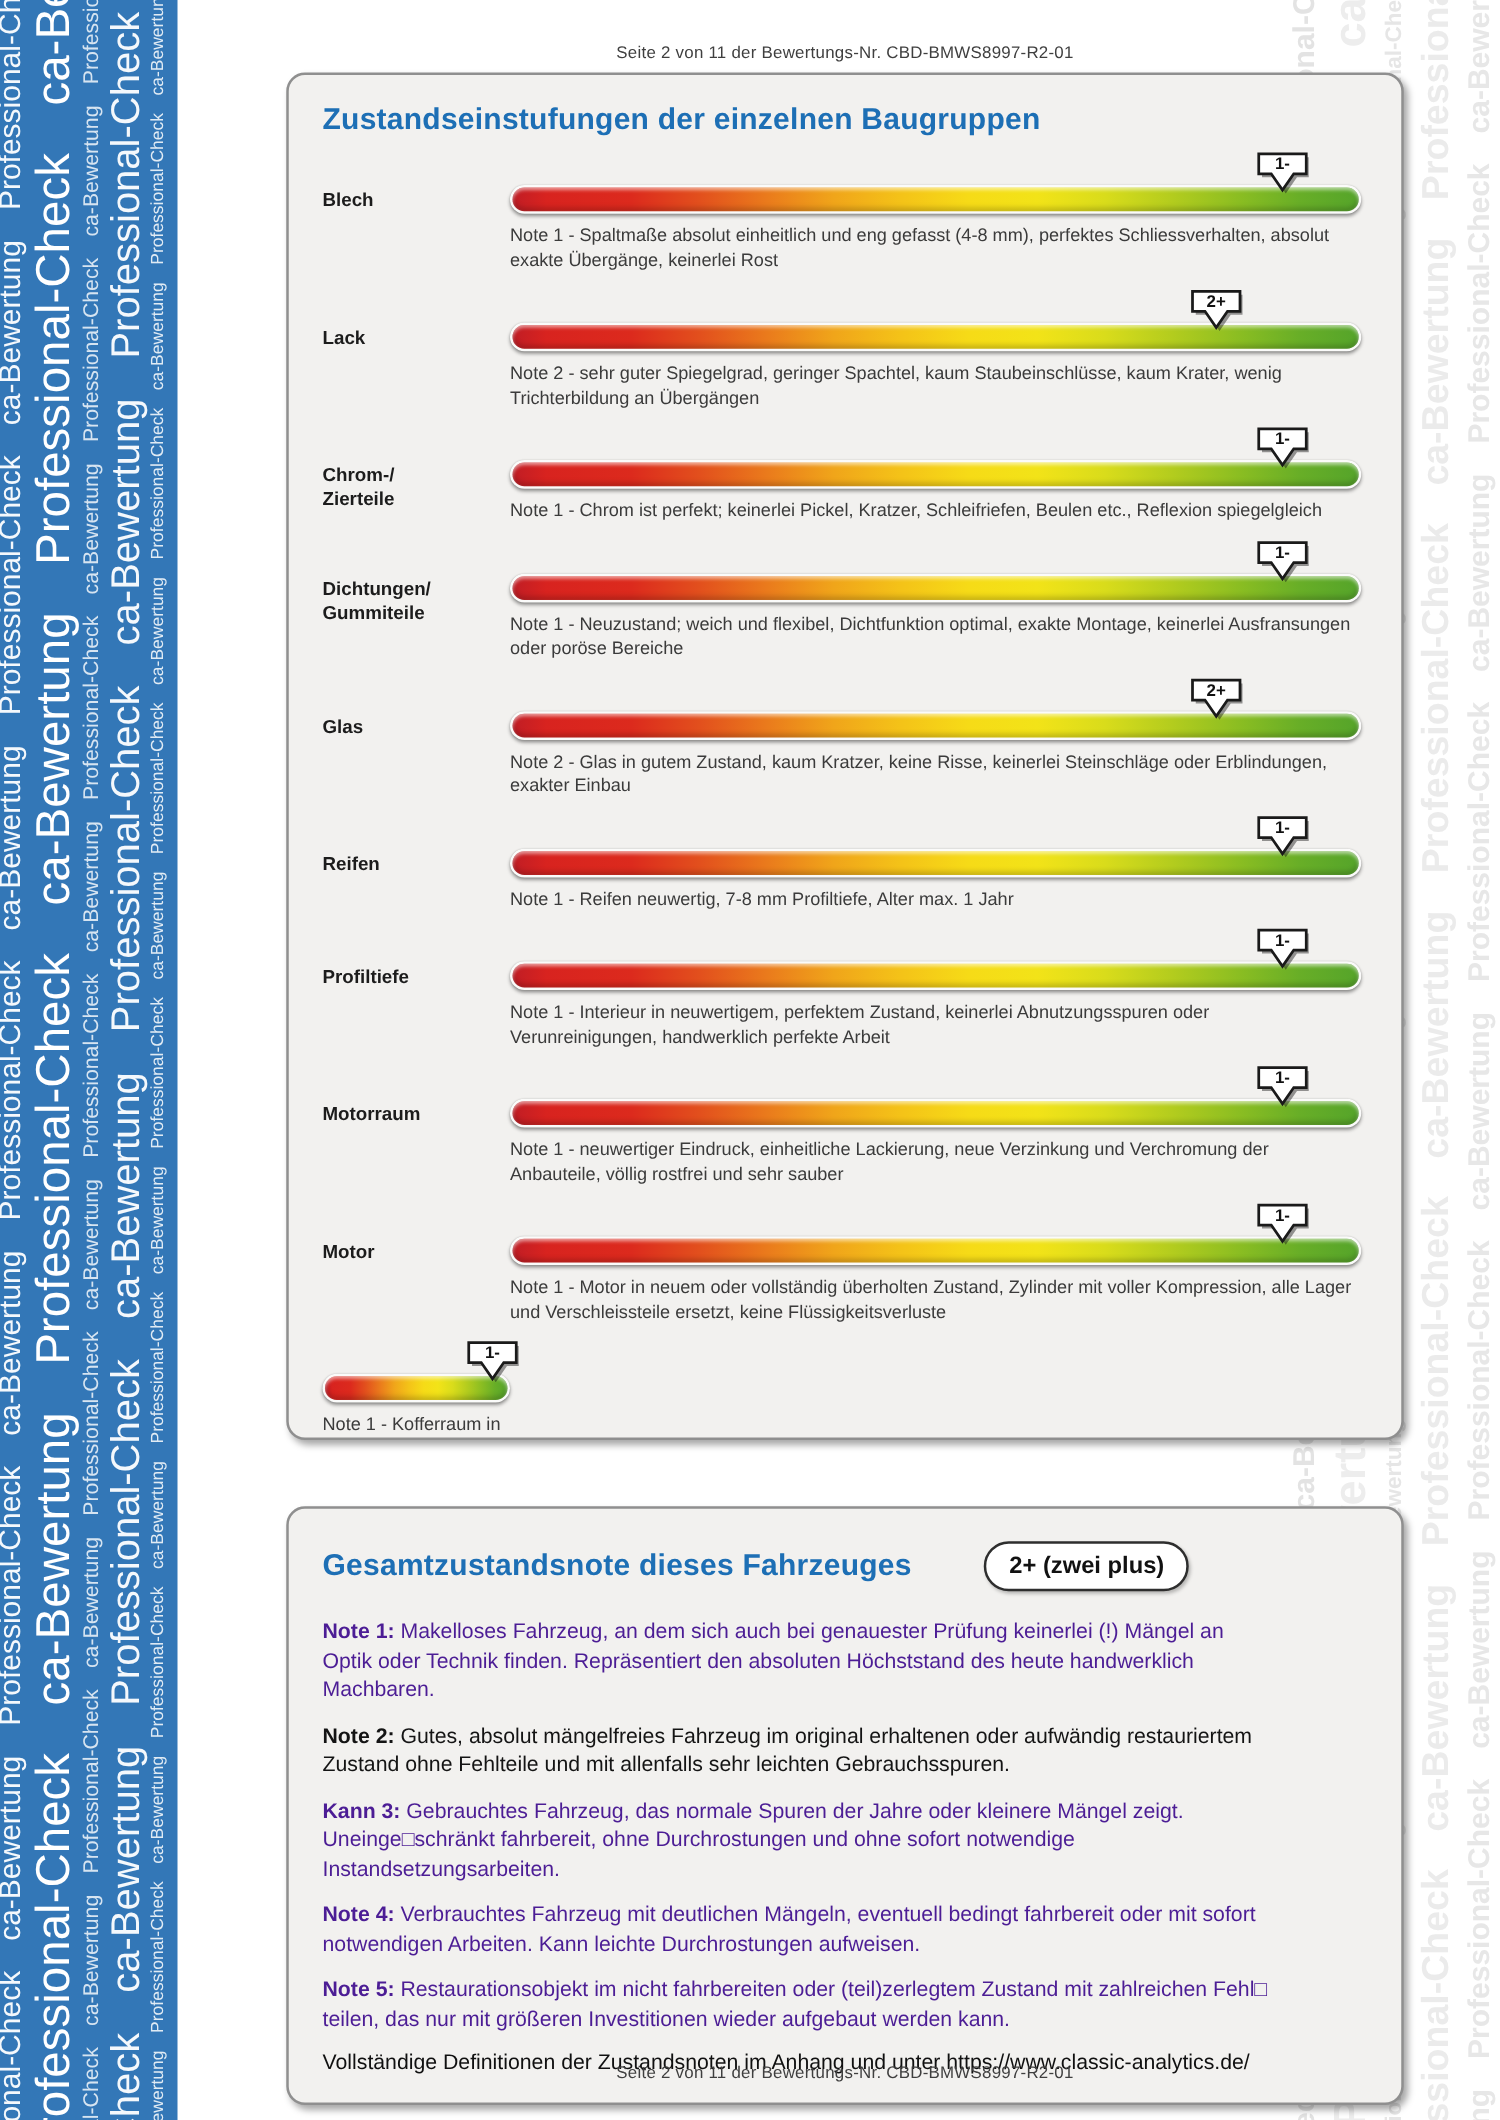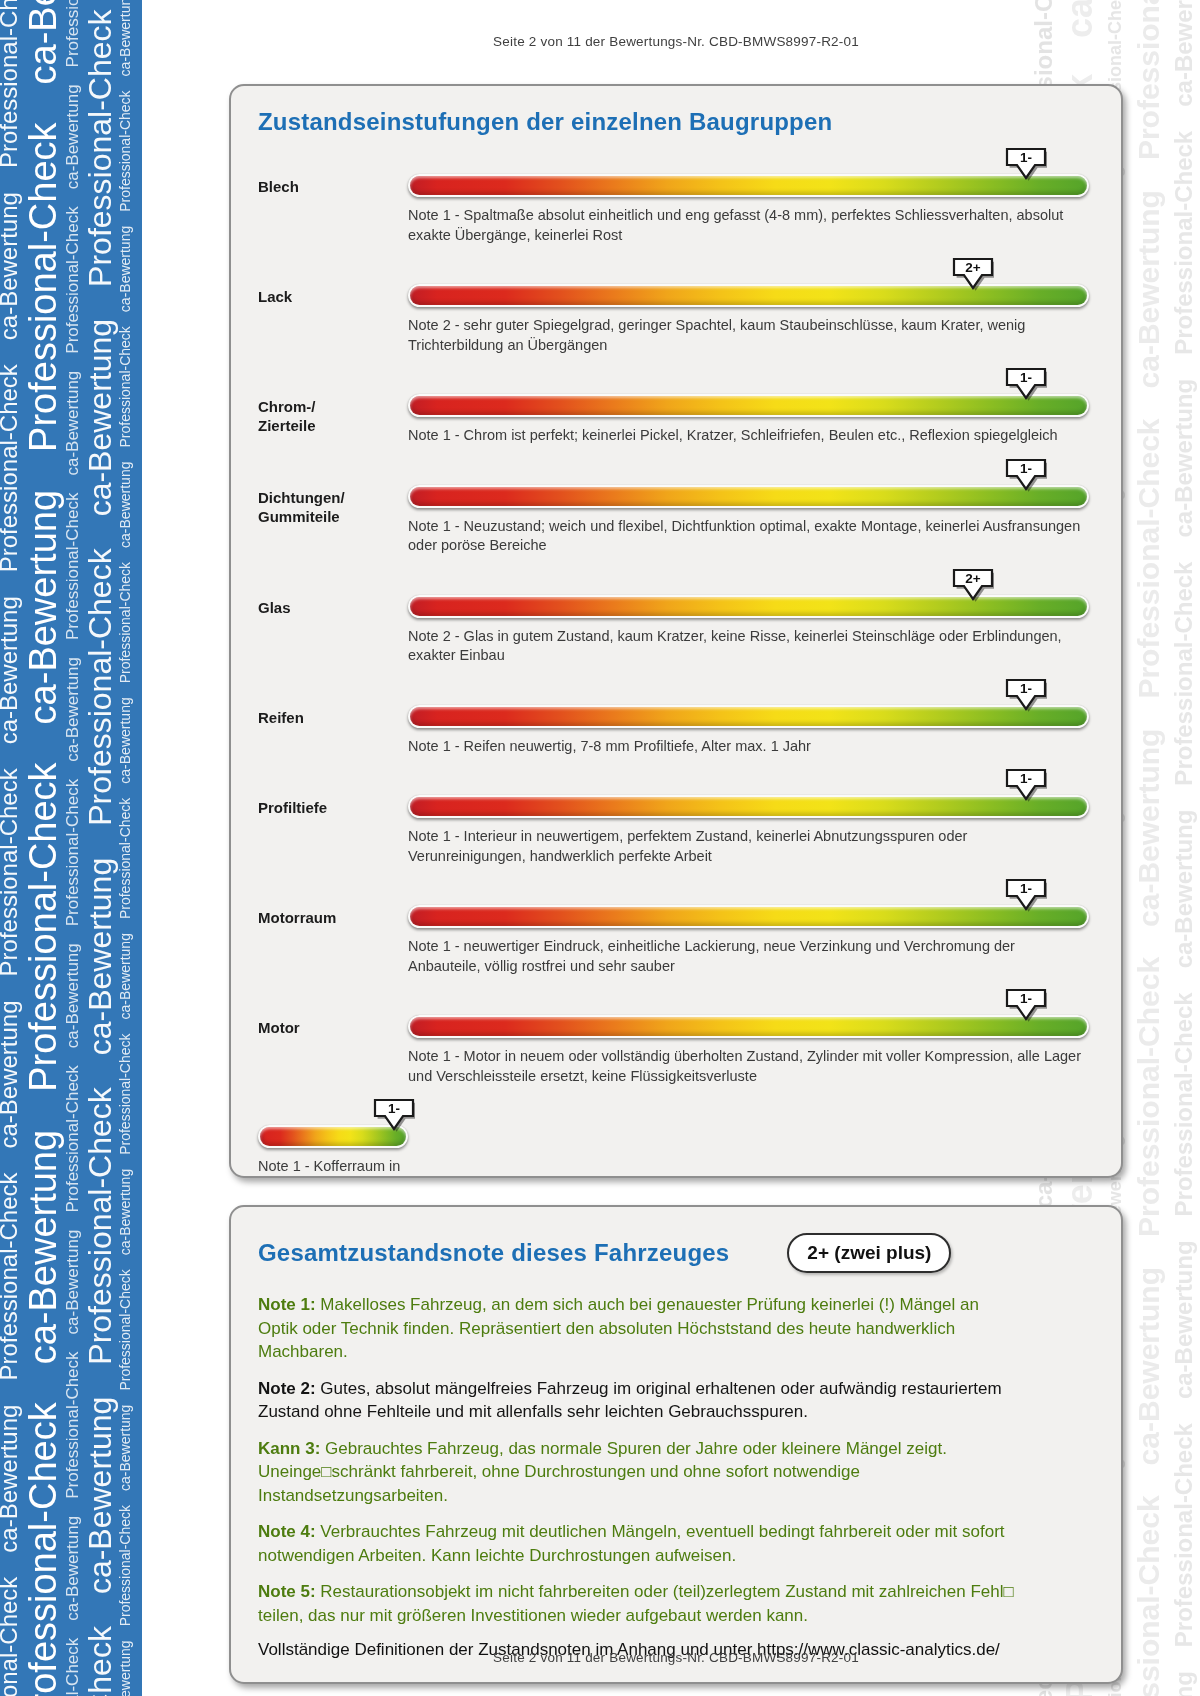--- a/index.html
+++ b/index.html
@@ -15,21 +15,21 @@
   .ghost-strip .wm-col{font-weight:700;}
   
   .page-caption{position:absolute;left:229px;width:894px;text-align:center;
     font-size:13.5px;color:#3f3f3f;z-index:2;letter-spacing:.2px;}
   #page-header{top:34px;}
   #page-footer{top:1650px;}
   
   .panel{position:absolute;left:229px;width:894px;background:#f2f1ef;
     border:2px solid #8f8f8f;border-radius:15px;
     box-shadow:3px 4px 6px rgba(0,0,0,.35);z-index:2;box-sizing:border-box;}
-  #ratings-panel{top:84px;height:1094px;overflow:hidden;padding:22px 28px 16px 27px;}
+  #ratings-panel{top:58px;height:1094px;overflow:hidden;padding:22px 28px 16px 27px;}
   #summary-panel{top:1205px;padding:26px 28px 22px 27px;}
   .panel-title{font-size:24px;font-weight:bold;color:#1d6fb5;letter-spacing:.2px;}
   
   #rows{margin-top:12px;}
   .row{display:grid;grid-template-columns:150px 681px;}
   .row-label{font-weight:bold;font-size:15px;line-height:19px;color:#1c1c1c;
     white-space:pre-line;padding-top:29px;}
   .bar-area{position:relative;padding-top:26px;}
   .bar-outer{height:19px;border-radius:12px;padding:2px;background:#fbfbfa;
     box-shadow:0 2px 3px rgba(0,0,0,.4),0 0 1px #b9b8b6;}
@@ -42,21 +42,21 @@
   .badge svg{display:block;}
   .grade-text{font-family:"Liberation Sans",sans-serif;font-size:13.5px;font-weight:600;fill:#111;}
   .note{font-size:14.5px;line-height:19.5px;color:#3b3b3b;max-width:676px;
     margin:9px 0 13px;}
   
   .summary-head{display:flex;align-items:center;}
   .overall-badge{margin-left:58px;background:#ffffff;border:2.5px solid #2e2e2e;
     border-radius:20px;padding:7px 18px;font-size:19px;font-weight:bold;color:#111;
     box-shadow:1.5px 2px 3px rgba(0,0,0,.25);}
   .snotes{margin-top:20px;}
-  .snote{font-size:17px;line-height:23.5px;color:#4d7c0f;max-width:762px;margin-bottom:13px;}
+  .snote{font-size:17px;line-height:23.5px;color:#4c1d95;max-width:762px;margin-bottom:13px;}
   .snote .nlabel{font-weight:bold;}
   .snote.em{color:#141414;}
   .footnote{margin-top:7px;font-size:17px;color:#101010;}
   .footnote .url{color:#101010;text-decoration:none;}
 </style>
 </head>
 <body>
 
 <div class="side-strip" id="side-strip" style="background: rgb(51, 119, 183);">
     <div class="wm-col" style="left: -3px; top: -40px; font-size: 24px; color: rgb(255, 255, 255); opacity: 0.95;">ca-Bewertung  Professional-Check  ca-Bewertung  Professional-Check  ca-Bewertung  Professional-Check  ca-Bewertung  Professional-Check  ca-Bewertung  Professional-Check</div>

